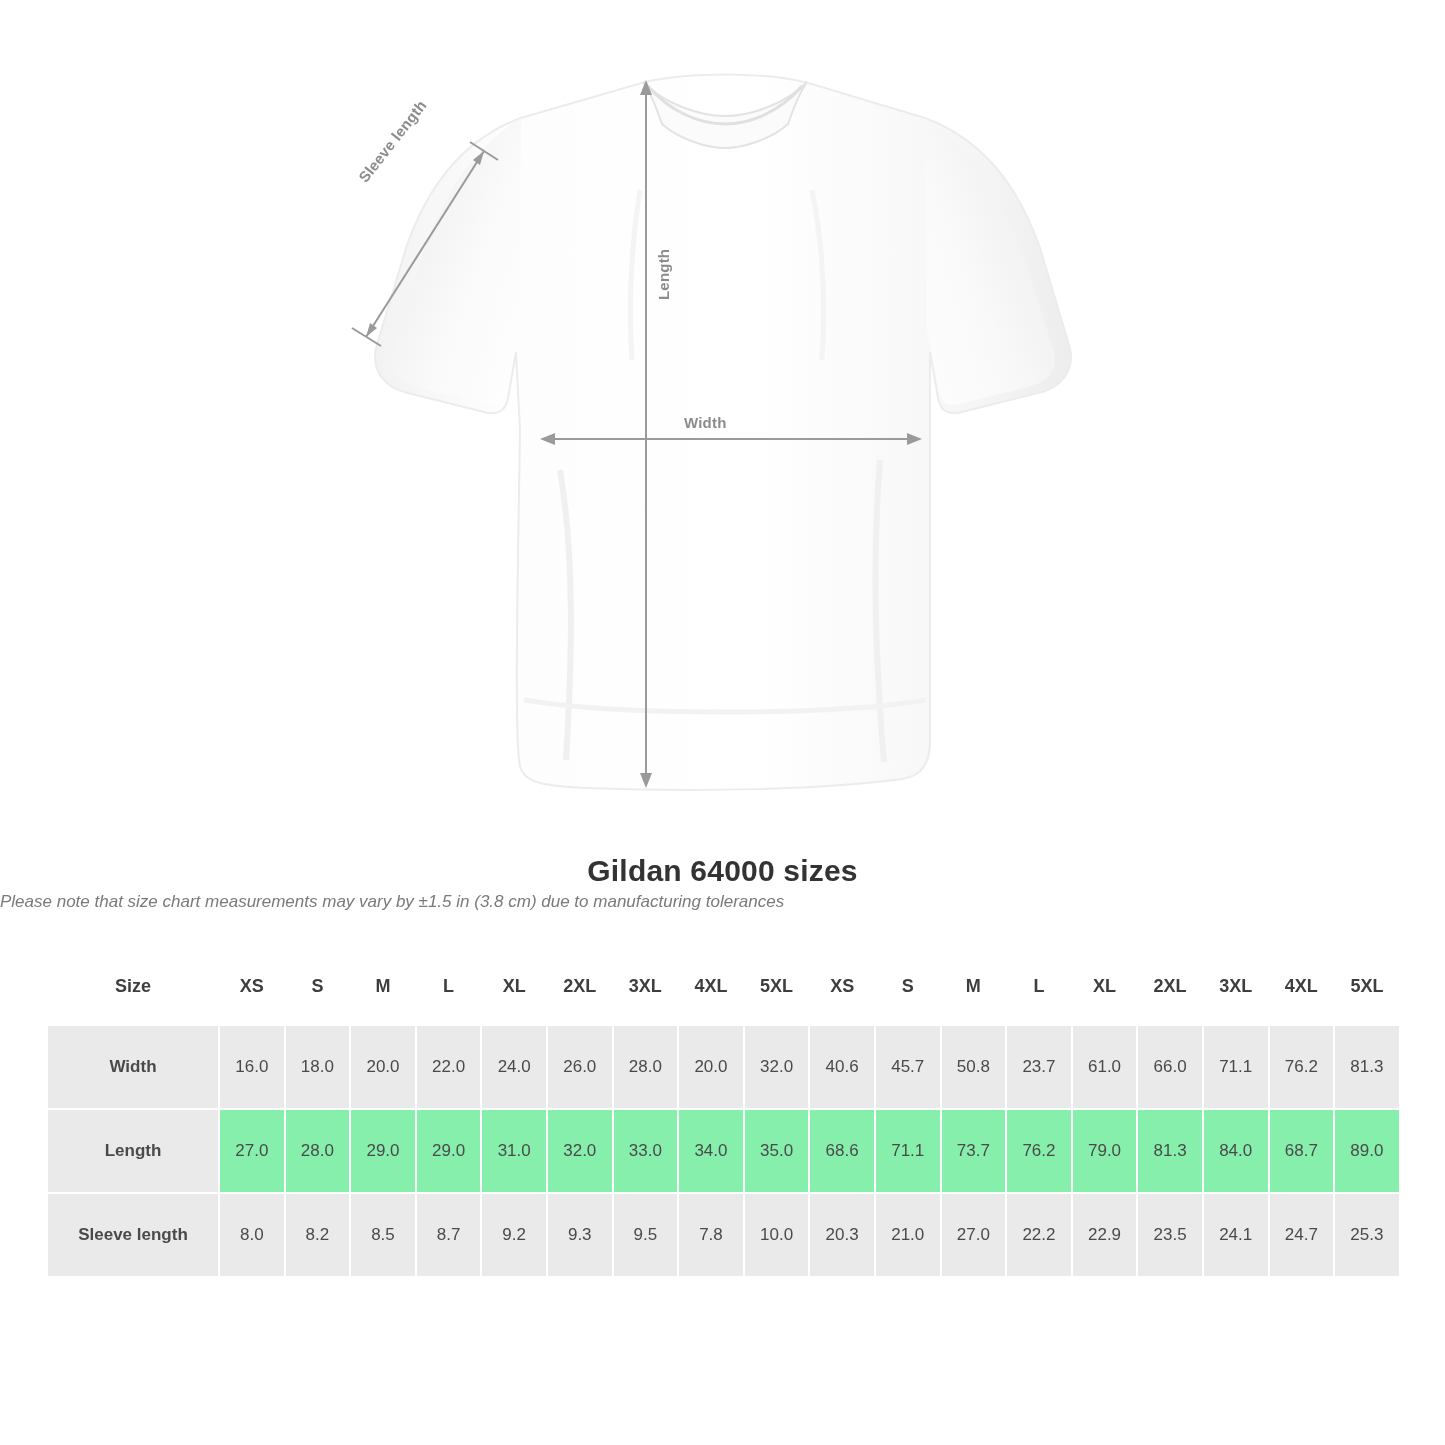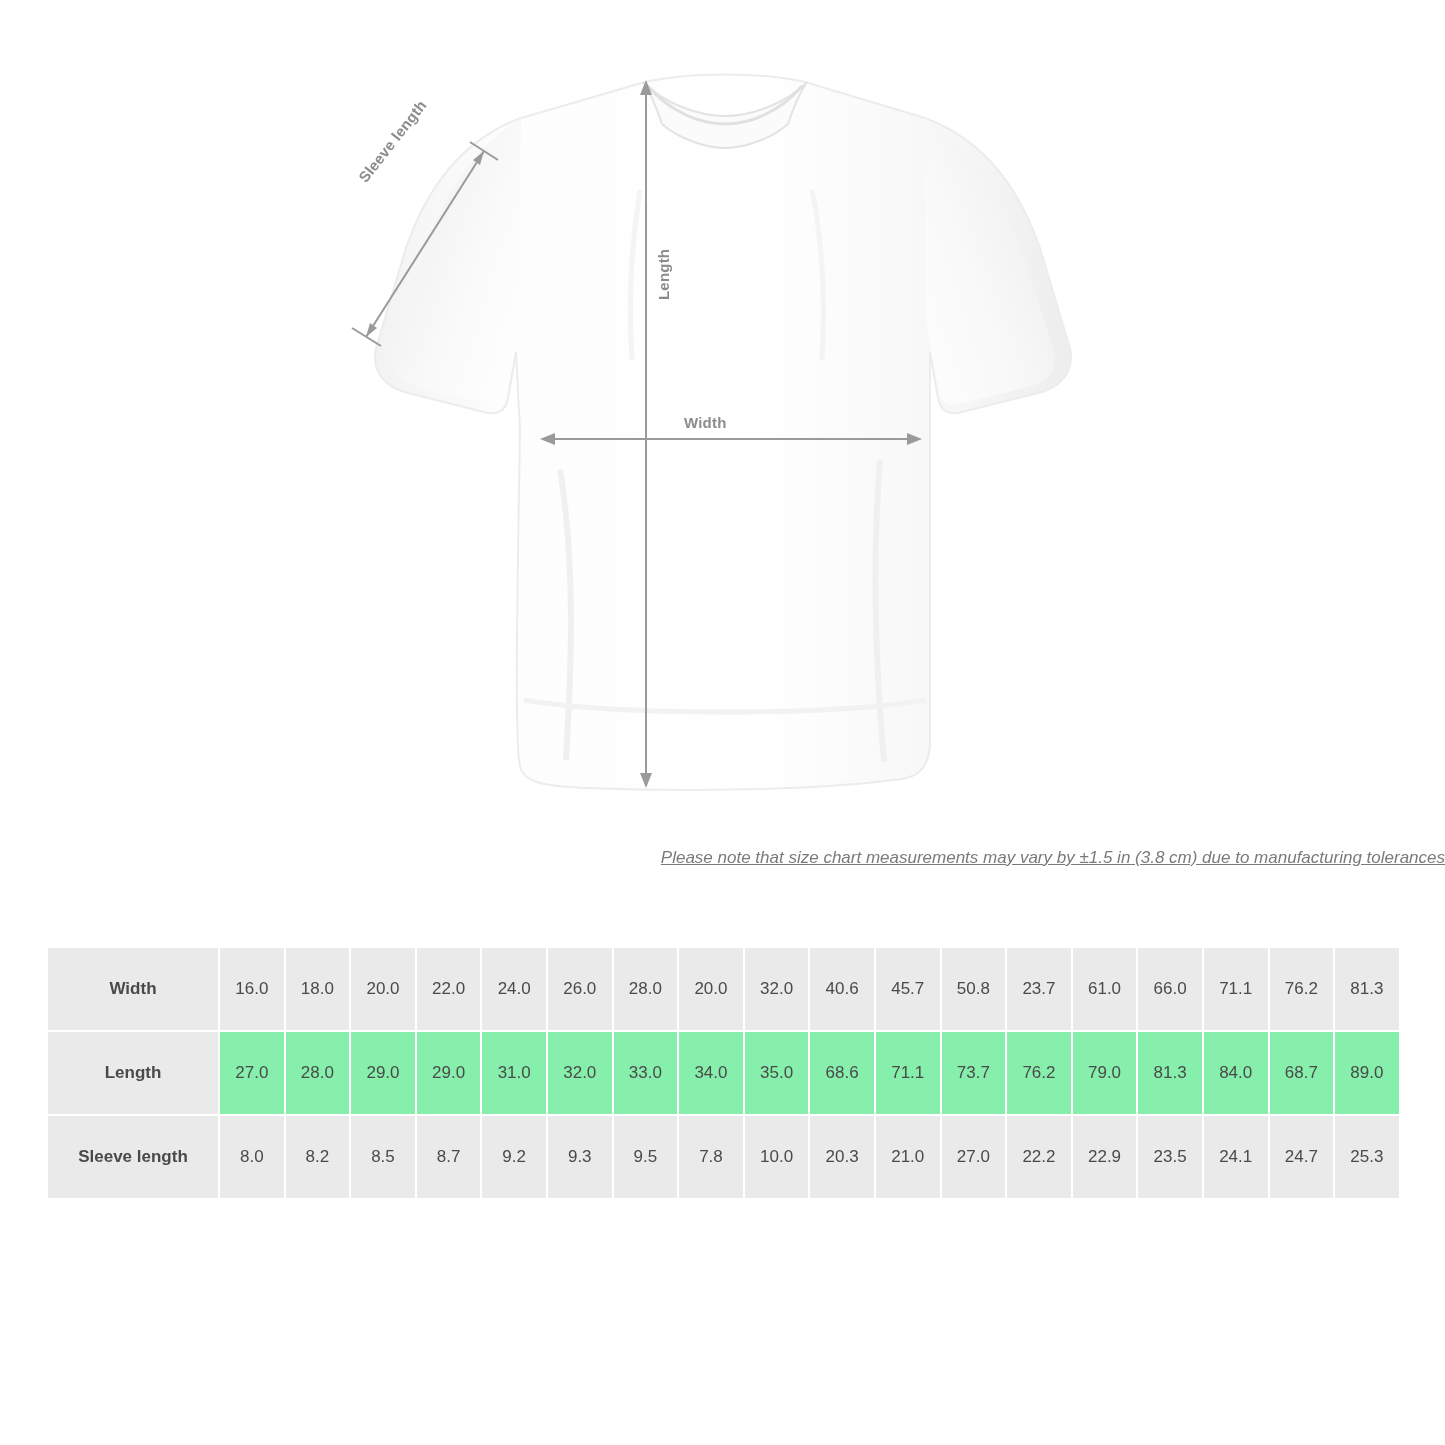--- a/index.html
+++ b/index.html
@@ -60,26 +60,25 @@
   .chart-title {
     text-align: center;
     font-size: 30px;
     font-weight: bold;
     color: #333333;
     margin: 0;
     padding-top: 24px;
     letter-spacing: 0.2px;
   }
   .chart-note {
-    text-align: right;
+    text-align: left;
     font-size: 17px;
     font-style: italic;
     color: #7a7a7a;
-    margin: 18px 0 0 0;
-    text-decoration: underline;
+    margin: 4px 0 0 0;
   }
 
   
   .table-wrap {
     position: absolute;
     left: 46px;
     top: 946px;
     width: 1353px;
   }
   table.size-table {
@@ -234,30 +233,52 @@
         <polygon points="540,439 555,433 555,445" fill="#9a9a9a" stroke="none"></polygon>
         <polygon points="922,439 907,433 907,445" fill="#9a9a9a" stroke="none"></polygon>
       </g>
     </svg>
 
     <div class="dim-label label-sleeve">Sleeve length</div>
     <div class="dim-label label-length">Length</div>
     <div class="dim-label label-width">Width</div>
   </div>
 
+  <h1 class="chart-title">Gildan 64000 sizes</h1>
   <p class="chart-note">Please note that size chart measurements may vary by ±1.5 in (3.8 cm) due to manufacturing tolerances</p>
 
   <div class="table-wrap">
     <table class="size-table">
       <colgroup>
         <col style="width:172px">
         <col span="18" style="width:65.6px">
       </colgroup>
       <tbody>
 
+        <tr class="head-row">
+          <td class="row-label">Size</td>
+          <td>XS</td>
+          <td>S</td>
+          <td>M</td>
+          <td>L</td>
+          <td>XL</td>
+          <td>2XL</td>
+          <td>3XL</td>
+          <td>4XL</td>
+          <td>5XL</td>
+          <td>XS</td>
+          <td>S</td>
+          <td>M</td>
+          <td>L</td>
+          <td>XL</td>
+          <td>2XL</td>
+          <td>3XL</td>
+          <td>4XL</td>
+          <td>5XL</td>
+        </tr>
 
         <tr class="band band-shaded">
           <td class="row-label">Width</td>
           <td class="val">16.0</td>
           <td class="val">18.0</td>
           <td class="val">20.0</td>
           <td class="val">22.0</td>
           <td class="val">24.0</td>
           <td class="val">26.0</td>
           <td class="val">28.0</td>

